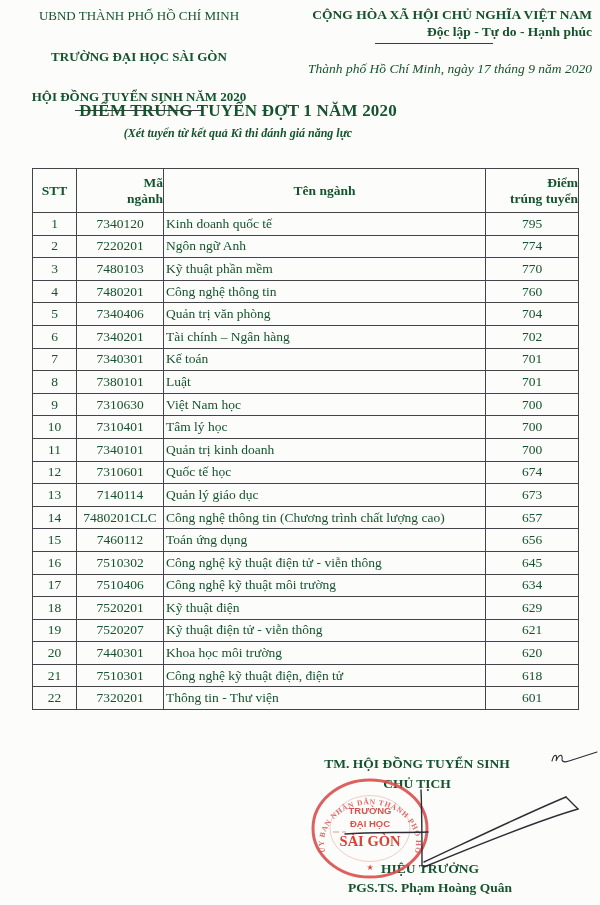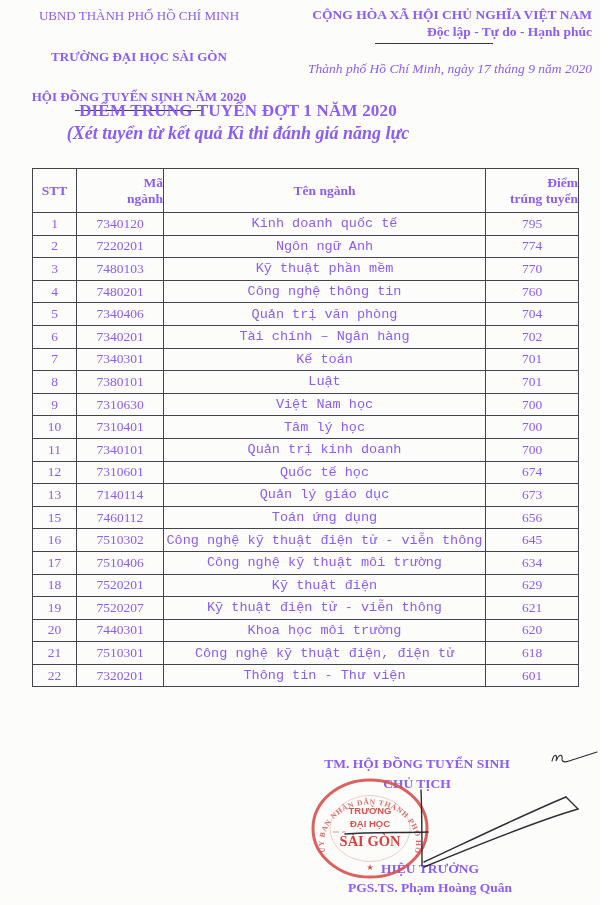--- a/index.html
+++ b/index.html
@@ -1,20 +1,20 @@
 <!DOCTYPE html>
 <html><head>
 <meta charset="utf-8">
 <style>
   html,body { margin:0; padding:0; }
   .page {
     position:relative; width:600px; height:905px;
     background:#fcfcfa; overflow:hidden;
     font-family:"Liberation Serif","DejaVu Serif",serif;
-    color:#8b5cf6;
+    color:#14532d;
   }
   
   .hdr-left {
     position:absolute; left:26px; top:8px; width:226px;
     text-align:center; font-size:13px; line-height:16.5px;
   }
   .hdr-left .b { font-weight:bold;margin-top:24px; }
   .hdr-left .rule { width:128px; margin:4px auto 0; border-top:1.6px solid #3a3a42; }
   .hdr-right {
     position:absolute; left:276px; top:6px; width:316px;
@@ -25,41 +25,41 @@
     margin-top:16px; font-weight:normal; font-style:italic; font-size:13.5px;
   }
   
   .doc-title {
     position:absolute; top:101px; left:0; width:476px;
     text-align:center; font-size:17px; font-weight:bold; letter-spacing:.2px;
   }
   .doc-subtitle {
     position:absolute; top:125px; left:0; width:476px;
     text-align:center; font-weight:bold; font-style:italic;
-    font-size:18px; line-height:17px;
+    font-size:12px; line-height:17px;
   }
   
   table.scores {
     position:absolute; left:32px; top:168px; width:546px;
     border-collapse:collapse; table-layout:fixed;
   }
   .scores th, .scores td {
     border:1.6px solid #44444c; overflow:hidden; white-space:nowrap;
   }
   .scores thead th {
     height:43px; font-size:13.5px; font-weight:bold;
     text-align:center; vertical-align:middle; line-height:16px; padding:0;
   }
   .scores tbody td {
     height:21.6px; font-size:13.5px; padding:0 2px; vertical-align:middle;
   }
   .col-stt { width:44px; }  .col-code { width:87px; }
   .col-name { width:322px; } .col-score { width:93px; }
   td.c-stt, td.c-code, td.c-score { text-align:center; }
-  td.c-name { text-align:center; padding-left:5px;font-family:Liberation Mono, monospace; }
+  td.c-name { text-align:left; padding-left:5px; }
   .two-line span { display:block;text-align:right; }
   
   .f-line { position:absolute; text-align:center; font-weight:bold; font-size:13.5px; }
   .f1 { top:756px; left:297px; width:240px; }
   .f2 { top:776px; left:297px; width:240px; }
   .f3 { top:861px; left:310px; width:240px; }
   .f4 { top:880px; left:302px; width:256px; }
   
   .stamp-svg { position:absolute; left:309px; top:777px; width:122px; height:103px; }
   .sig-svg   { position:absolute; left:300px; top:740px; width:300px; height:140px; }
@@ -182,20 +182,26 @@
       <td class="c-name">Quốc tế học</td>
       <td class="c-score">674</td>
     </tr>
         <tr>
       <td class="c-stt">13</td>
       <td class="c-code">7140114</td>
       <td class="c-name">Quản lý giáo dục</td>
       <td class="c-score">673</td>
     </tr>
         <tr>
+      <td class="c-stt">14</td>
+      <td class="c-code">7480201CLC</td>
+      <td class="c-name">Công nghệ thông tin (Chương trình chất lượng cao)</td>
+      <td class="c-score">657</td>
+    </tr>
+        <tr>
       <td class="c-stt">15</td>
       <td class="c-code">7460112</td>
       <td class="c-name">Toán ứng dụng</td>
       <td class="c-score">656</td>
     </tr>
         <tr>
       <td class="c-stt">16</td>
       <td class="c-code">7510302</td>
       <td class="c-name">Công nghệ kỹ thuật điện tử - viễn thông</td>
       <td class="c-score">645</td>

